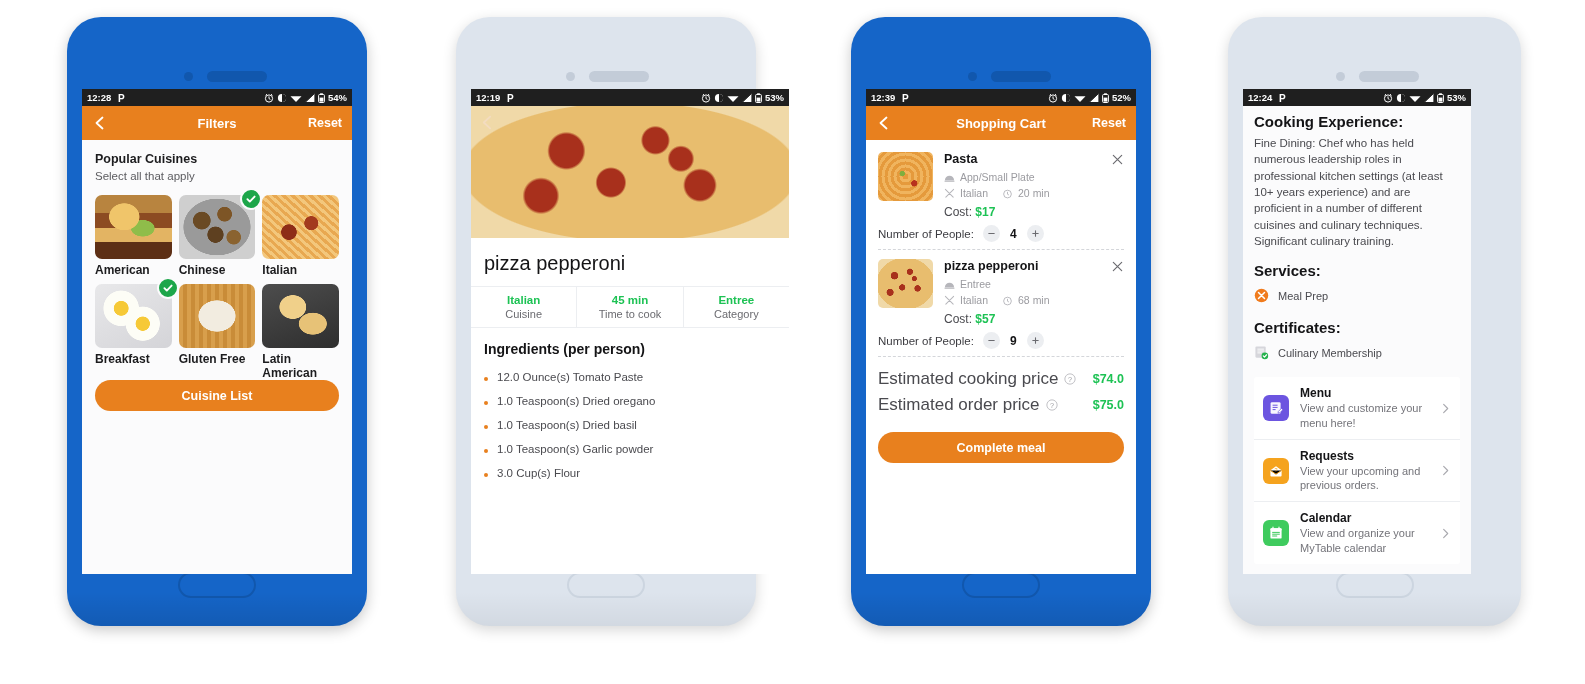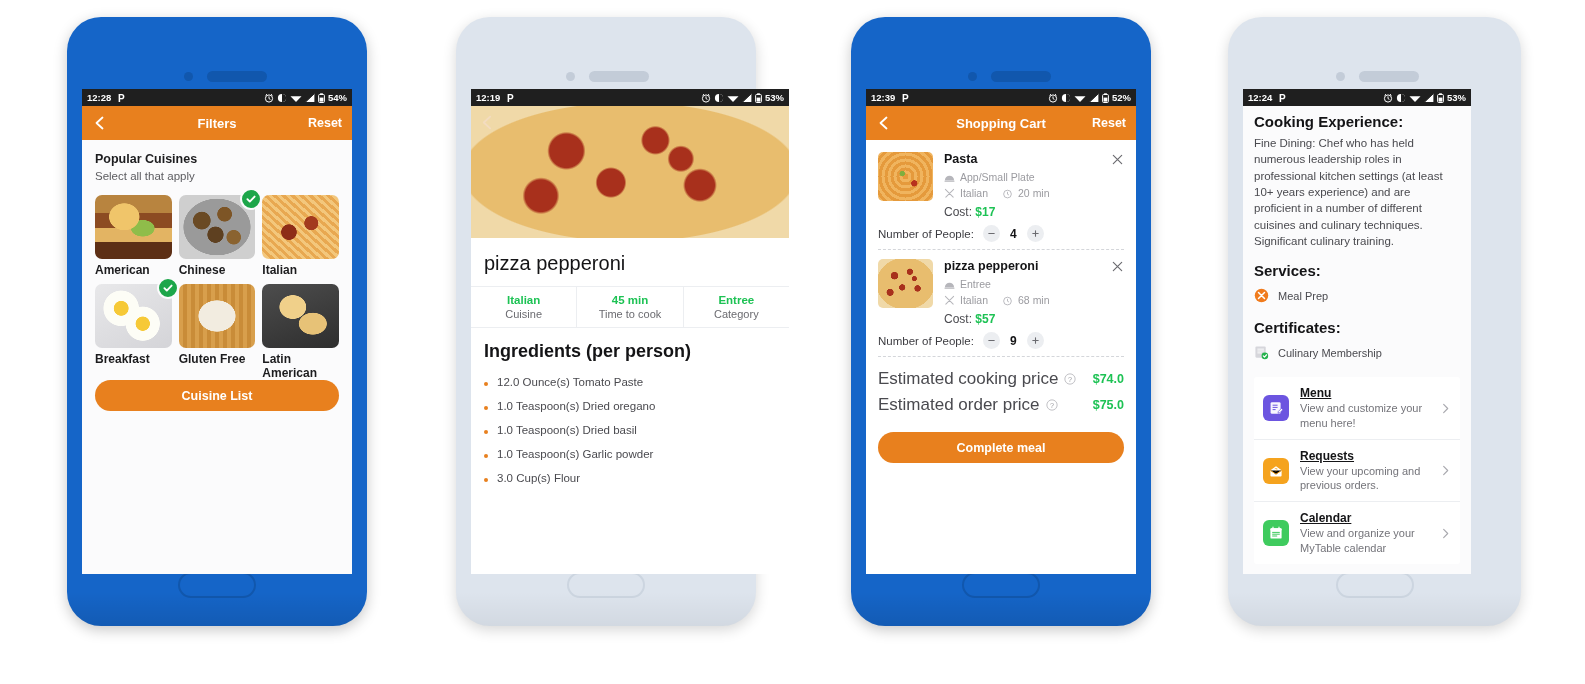--- a/index.html
+++ b/index.html
@@ -127,21 +127,21 @@
   
   .hero { height: 132px; position: relative; }
   .hero .back { position:absolute; top:8px; left:8px; }
   .card { background:#fff; }
   .recipe-title { font-size: 20px; font-weight: normal; color: #141416; padding: 14px 13px 11px; }
   .stats { display:flex; border-top:1px solid #eceef1; border-bottom:1px solid #eceef1; }
   .stat { flex:1; text-align:center; padding: 7px 2px; }
   .stat + .stat { border-left: 1px solid #eceef1; }
   .stat .v { font-size: 11.5px; font-weight: bold; color: #1DC254; }
   .stat .l { font-size: 11px; color: #6b6b70; margin-top: 2px; }
-  .ing-h { font-size: 18px; font-weight: bold; color: #141416; padding: 13px 13px 8px; }
+  .ing-h { font-size: 14px; font-weight: bold; color: #141416; padding: 13px 13px 8px; }
   .ing { display:flex; align-items:flex-start; gap: 9px; padding: 6px 13px; font-size: 11.5px; color:#4a4a4f; }
   .dot { width:4px; height:4px; border-radius:50%; background:#E8801E; margin-top:6px; flex:none; }
 
   
   .cart-body { background:#fff; height:100%; padding: 12px 12px 0; }
   .cart-item { display:flex; gap:11px; padding-bottom: 8px; }
   .cart-thumb { width: 55px; height: 49px; border-radius: 5px; flex:none; }
   .ci-main { flex:1; min-width:0; }
   .ci-top { display:flex; align-items:flex-start; }
   .ci-name { font-size: 12.5px; font-weight: bold; color:#141416; flex:1; }
@@ -172,21 +172,21 @@
   .sv-row .t { font-size: 11px; color:#4a4a4f; }
   .badge-ico { width:15px; height:15px; flex:none; }
   .menu-card { background:#fff; border-radius:3px; margin-top: 14px; }
   .menu-row { display:flex; align-items:center; gap: 11px; padding: 9px 9px; }
   .menu-row + .menu-row { border-top: 1px solid #eceef1; }
   .mi { width: 26px; height: 26px; border-radius: 6px; flex:none; display:flex; align-items:center; justify-content:center; }
   .mi.purple { background: #6C55E0; }
   .mi.orange { background: #F5A31E; }
   .mi.green  { background: #3FCB5E; }
   .m-main { flex:1; min-width:0; }
-  .m-title { font-size: 12px; font-weight: bold; color:#141416;text-decoration:underline; }
+  .m-title { font-size: 12px; font-weight: bold; color:#141416; }
   .m-sub { font-size: 11px; color:#74747a; line-height:1.3; margin-top:1px; }
   .chev-r { width:11px; height:11px; flex:none; color:#a8a8ae; }
 </style>
 </head>
 <body>
 
 <div class="stage">
 
   <div class="phone blue" style="left:67px; top:17px; width:300px; height:609px;">
     <div class="cam" style="left:117px; top:55px;"></div>

